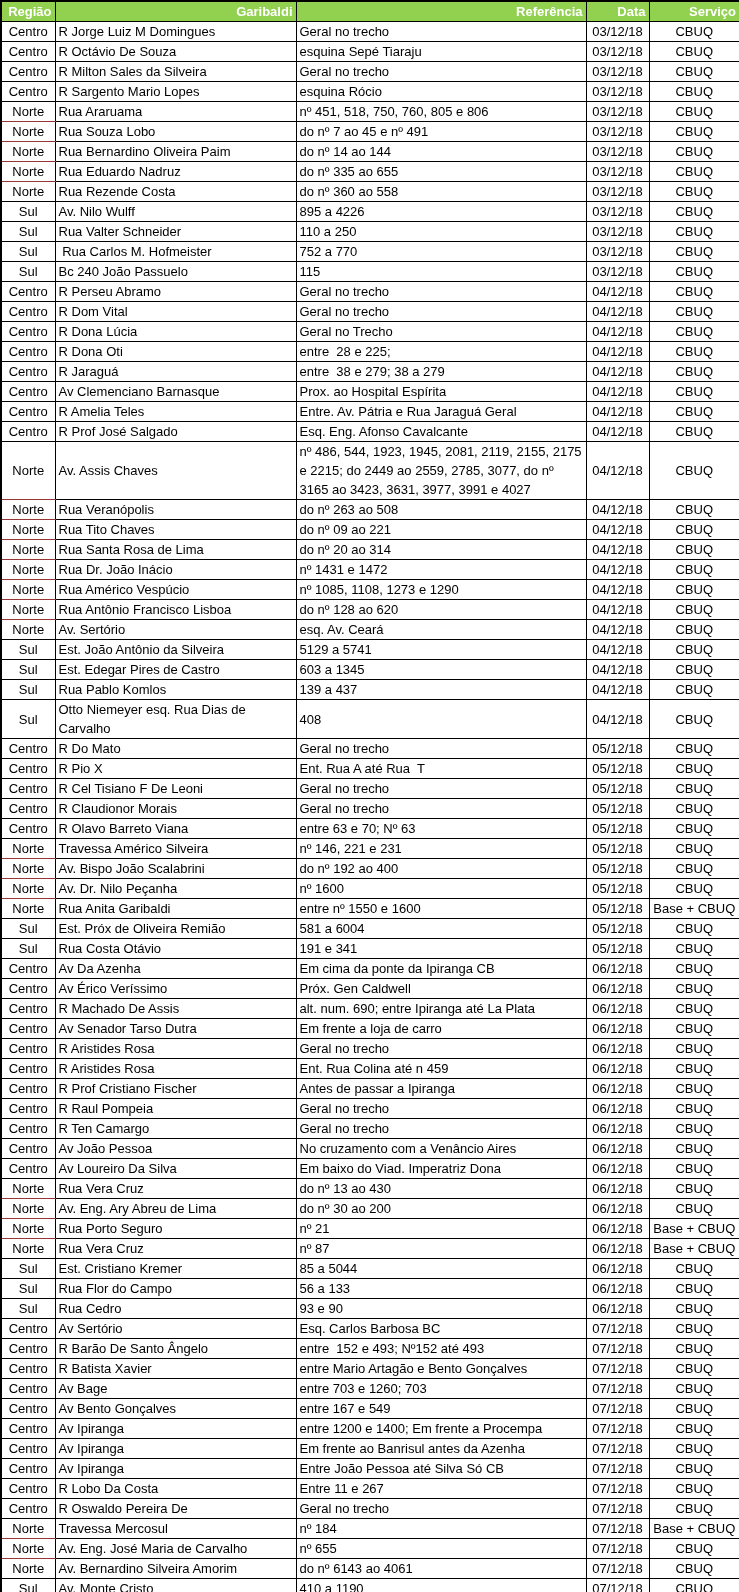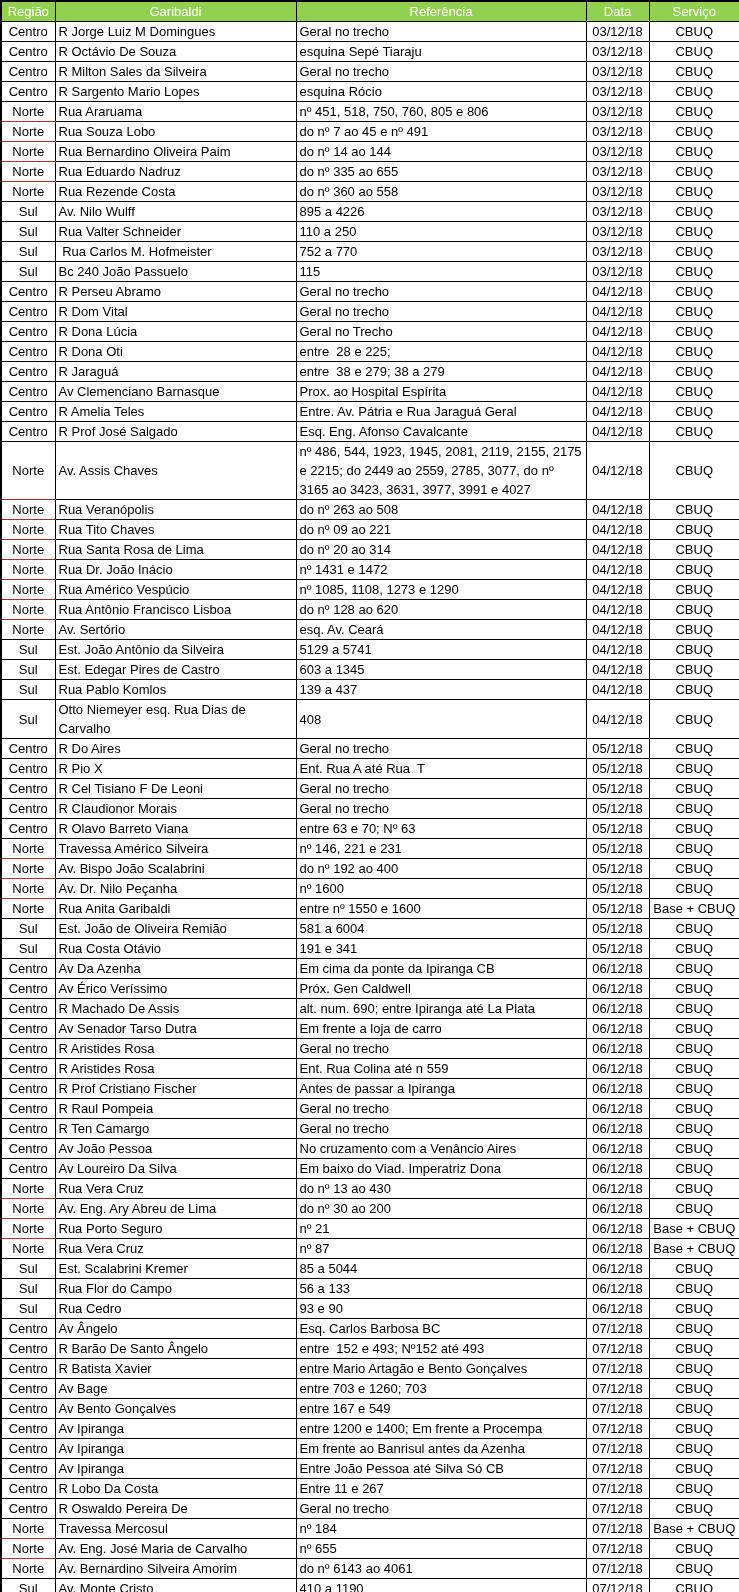--- a/index.html
+++ b/index.html
@@ -17,22 +17,22 @@
     border: 1px solid #000;
     padding: 0 3px;
     overflow: hidden;
     line-height: 19px;
     vertical-align: middle;
   }
   thead tr { height: 20px; }
   thead th {
     background: var(--header-bg, #92D050);
     color: var(--header-text, #ffffff);
-    font-weight: normal;
-    text-align: center;
+    font-weight: bold;
+    text-align: right;
   }
   tbody tr { height: 19.9px; }
   td.col-regiao  { text-align: center; padding: 0 1px; }
   td.col-data    { text-align: center; padding: 0 1px; }
   td.col-servico { text-align: center; padding: 0 1px; }
   td.col-logradouro, td.col-referencia {
     text-align: left;
     white-space: pre-wrap;
     word-wrap: break-word;
   }
@@ -287,21 +287,21 @@
         </tr>
         <tr>
           <td class="col-regiao">Sul</td>
           <td class="col-logradouro">Otto Niemeyer esq. Rua Dias de Carvalho</td>
           <td class="col-referencia">408</td>
           <td class="col-data">04/12/18</td>
           <td class="col-servico">CBUQ</td>
         </tr>
         <tr>
           <td class="col-regiao">Centro</td>
-          <td class="col-logradouro">R Do Aires</td>
+          <td class="col-logradouro">R Do Mato</td>
           <td class="col-referencia">Geral no trecho</td>
           <td class="col-data">05/12/18</td>
           <td class="col-servico">CBUQ</td>
         </tr>
         <tr>
           <td class="col-regiao">Centro</td>
           <td class="col-logradouro">R Pio X</td>
           <td class="col-referencia">Ent. Rua A até Rua  T</td>
           <td class="col-data">05/12/18</td>
           <td class="col-servico">CBUQ</td>
@@ -350,21 +350,21 @@
         </tr>
         <tr>
           <td class="col-regiao">Norte</td>
           <td class="col-logradouro">Rua Anita Garibaldi</td>
           <td class="col-referencia">entre nº 1550 e 1600</td>
           <td class="col-data">05/12/18</td>
           <td class="col-servico">Base + CBUQ</td>
         </tr>
         <tr>
           <td class="col-regiao">Sul</td>
-          <td class="col-logradouro">Est. João de Oliveira Remião</td>
+          <td class="col-logradouro">Est. Próx de Oliveira Remião</td>
           <td class="col-referencia">581 a 6004</td>
           <td class="col-data">05/12/18</td>
           <td class="col-servico">CBUQ</td>
         </tr>
         <tr>
           <td class="col-regiao">Sul</td>
           <td class="col-logradouro">Rua Costa Otávio</td>
           <td class="col-referencia">191 e 341</td>
           <td class="col-data">05/12/18</td>
           <td class="col-servico">CBUQ</td>
@@ -400,21 +400,21 @@
         <tr>
           <td class="col-regiao">Centro</td>
           <td class="col-logradouro">R Aristides Rosa</td>
           <td class="col-referencia">Geral no trecho</td>
           <td class="col-data">06/12/18</td>
           <td class="col-servico">CBUQ</td>
         </tr>
         <tr>
           <td class="col-regiao">Centro</td>
           <td class="col-logradouro">R Aristides Rosa</td>
-          <td class="col-referencia">Ent. Rua Colina até n 559</td>
+          <td class="col-referencia">Ent. Rua Colina até n 459</td>
           <td class="col-data">06/12/18</td>
           <td class="col-servico">CBUQ</td>
         </tr>
         <tr>
           <td class="col-regiao">Centro</td>
           <td class="col-logradouro">R Prof Cristiano Fischer</td>
           <td class="col-referencia">Antes de passar a Ipiranga</td>
           <td class="col-data">06/12/18</td>
           <td class="col-servico">CBUQ</td>
         </tr>
@@ -469,42 +469,42 @@
         </tr>
         <tr>
           <td class="col-regiao">Norte</td>
           <td class="col-logradouro">Rua Vera Cruz</td>
           <td class="col-referencia">nº 87</td>
           <td class="col-data">06/12/18</td>
           <td class="col-servico">Base + CBUQ</td>
         </tr>
         <tr>
           <td class="col-regiao">Sul</td>
-          <td class="col-logradouro">Est. Scalabrini Kremer</td>
+          <td class="col-logradouro">Est. Cristiano Kremer</td>
           <td class="col-referencia">85 a 5044</td>
           <td class="col-data">06/12/18</td>
           <td class="col-servico">CBUQ</td>
         </tr>
         <tr>
           <td class="col-regiao">Sul</td>
           <td class="col-logradouro">Rua Flor do Campo</td>
           <td class="col-referencia">56 a 133</td>
           <td class="col-data">06/12/18</td>
           <td class="col-servico">CBUQ</td>
         </tr>
         <tr>
           <td class="col-regiao">Sul</td>
           <td class="col-logradouro">Rua Cedro</td>
           <td class="col-referencia">93 e 90</td>
           <td class="col-data">06/12/18</td>
           <td class="col-servico">CBUQ</td>
         </tr>
         <tr>
           <td class="col-regiao">Centro</td>
-          <td class="col-logradouro">Av Ângelo</td>
+          <td class="col-logradouro">Av Sertório</td>
           <td class="col-referencia">Esq. Carlos Barbosa BC</td>
           <td class="col-data">07/12/18</td>
           <td class="col-servico">CBUQ</td>
         </tr>
         <tr>
           <td class="col-regiao">Centro</td>
           <td class="col-logradouro">R Barão De Santo Ângelo</td>
           <td class="col-referencia">entre  152 e 493; Nº152 até 493</td>
           <td class="col-data">07/12/18</td>
           <td class="col-servico">CBUQ</td>

